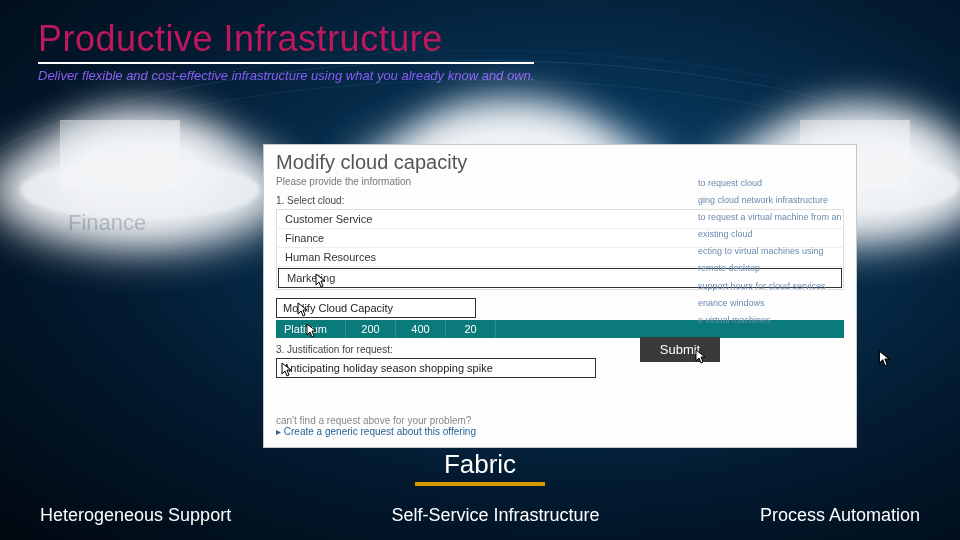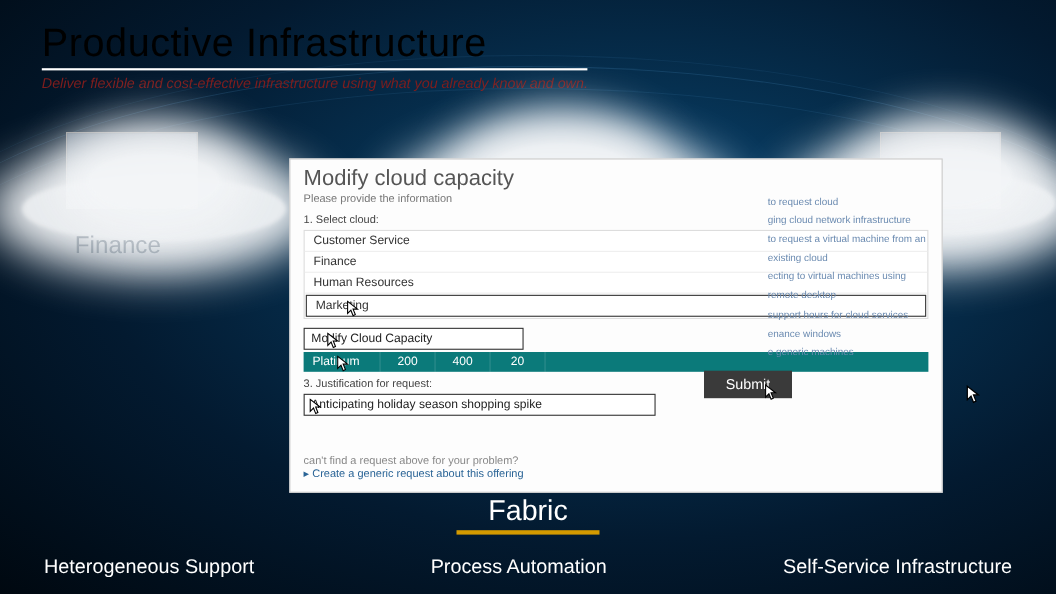--- a/index.html
+++ b/index.html
@@ -12,23 +12,23 @@
   .swoosh {
     position: absolute;
     top: 60px; left: -100px; right: -100px; height: 200px;
     border-top: 1px solid rgba(100,180,240,0.15);
     border-radius: 50% 50% 0 0 / 100% 100% 0 0;
     pointer-events: none;
   }
   .swoosh.s2 { top: 80px; border-top-color: rgba(100,180,240,0.1);}
   .swoosh.s3 { top: 50px; border-top-color: rgba(100,180,240,0.08);}
   .title-block { position: absolute; top: 18px; left: 38px; }
-  .title { font-size: 36px; font-weight: 300; color: #000000; letter-spacing: 0.5px; }
+  .title { font-size: 36px; font-weight: 300; color: #be185d; letter-spacing: 0.5px; }
   .title-underline { height: 2px; width: 496px; background: #fff; margin-top: 2px; margin-bottom: 4px;}
-  .subtitle { font-size: 13px; font-style: italic; color: #7f1d1d; font-weight: 300; }
+  .subtitle { font-size: 13px; font-style: italic; color: #8b5cf6; font-weight: 300; }
 
   
   .cloud {
     position: absolute;
     background: #f4f6f8;
     border-radius: 50%;
     filter: blur(2px);
     box-shadow: 0 0 40px 30px #f4f6f8;
   }
   .cloud.c1 { top: 160px; left: 20px; width: 240px; height: 60px; opacity:0.95;}
@@ -236,21 +236,21 @@
     <div style="color:#2a6496">▸ <span>Create a generic request about this offering</span></div>
   </div>
 
   <div style="position:absolute;top:30px;right:8px;width:150px;font-size:9px;color:#6a8ab0;line-height:1.9">
     <div>to request cloud</div>
     <div>ging cloud network infrastructure</div>
     <div>to request a virtual machine from an existing cloud</div>
     <div>ecting to virtual machines using remote desktop</div>
     <div>support hours for cloud services</div>
     <div>enance windows</div>
-    <div>e generic machines</div>
+    <div>e virtual machines</div>
   </div>
 </div>
 
 <div class="submit-btn">
   <span>Submit</span>
   <span class="cursor" style="position:absolute;left:54px;top:12px">
     <svg viewBox="0 0 12 16" width="12" height="16">
         <path d="M1 1 L1 12 L4 9 L6 14 L8 13 L6 8 L10 8 Z"></path>
       </svg>
   </span>
@@ -262,15 +262,15 @@
     </svg>
 </span>
 
 <div class="fabric">
   <div class="fabric-label">Fabric</div>
   <div class="fabric-underline"></div>
 </div>
 
 <div class="bottom-row">
   <div class="bottom-item">Heterogeneous Support</div>
+  <div class="bottom-item">Self-Service Infrastructure</div>
   <div class="bottom-item">Process Automation</div>
-  <div class="bottom-item">Self-Service Infrastructure</div>
 </div>
 
 </body></html>

